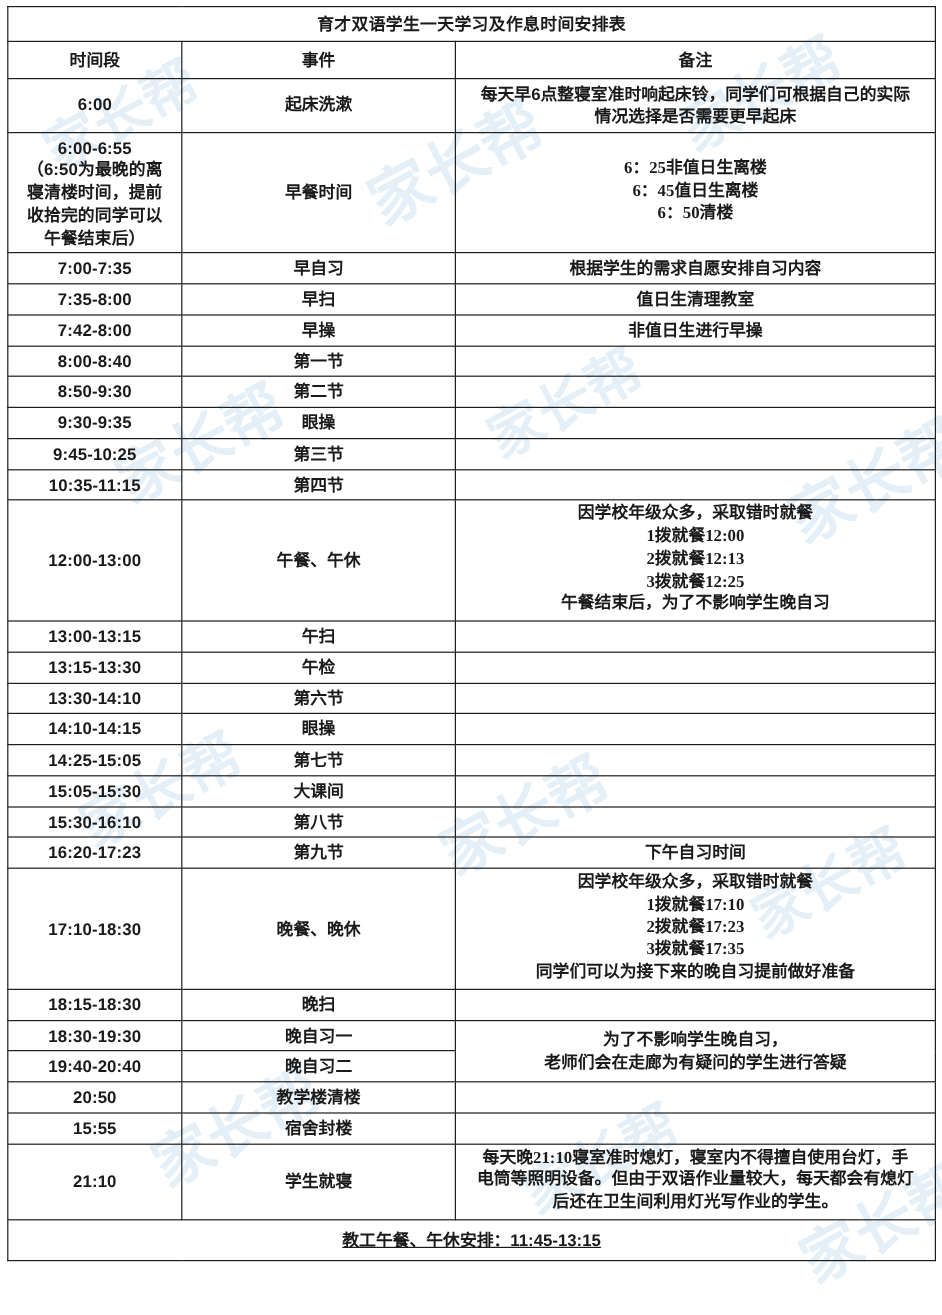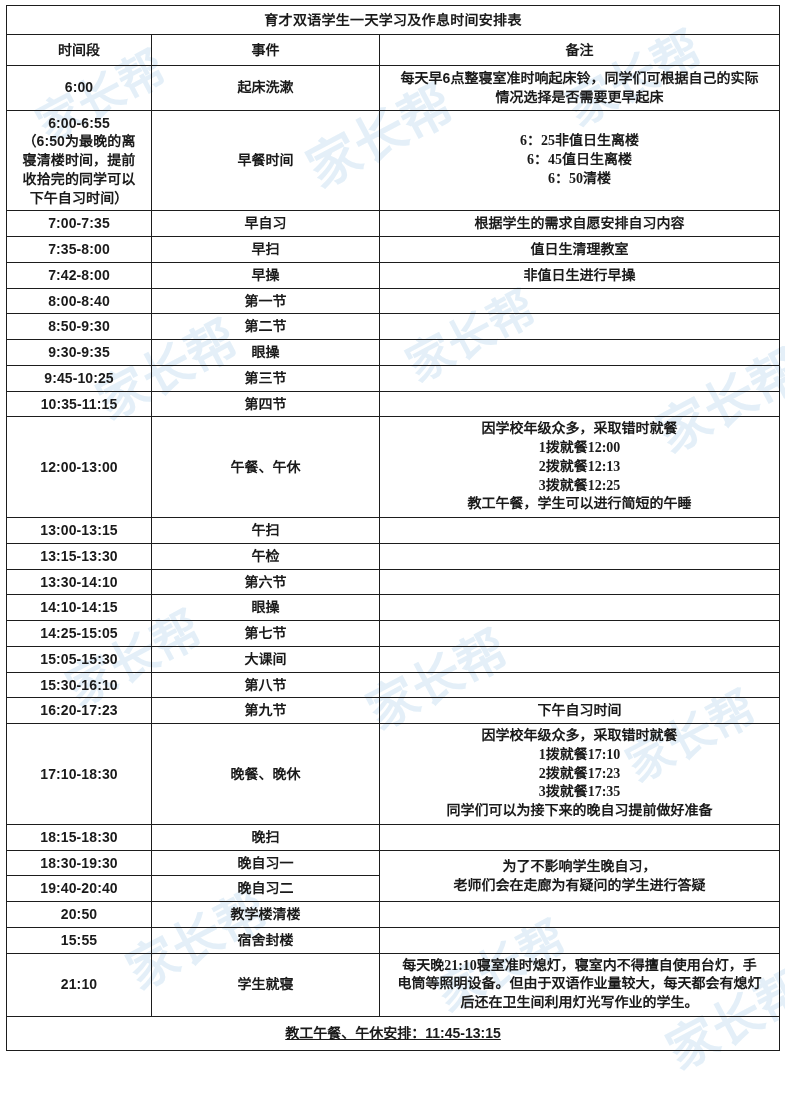--- a/index.html
+++ b/index.html
@@ -137,21 +137,21 @@
             <span class="nl">每天早6点整寝室准时响起床铃，同学们可根据自己的实际</span>
             <span class="nl">情况选择是否需要更早起床</span>
           </td>
         </tr>
         <tr>
           <td class="time-cell dark wrap-time">
             <span class="nl">6:00-6:55</span>
             <span class="nl">（6:50为最晚的离</span>
             <span class="nl">寝清楼时间，提前</span>
             <span class="nl">收拾完的同学可以</span>
-            <span class="nl">下午自习时间）</span>
+            <span class="nl">午餐结束后）</span>
           </td>
           <td class="event-cell dark">早餐时间</td>
           <td class="note-cell dark tall-note">
             <span class="nl">6：25非值日生离楼</span>
             <span class="nl">6：45值日生离楼</span>
             <span class="nl">6：50清楼</span>
           </td>
         </tr>
         <tr>
           <td class="time-cell dark">7:00-7:35</td>
@@ -200,21 +200,21 @@
           <td class="note-cell dark"></td>
         </tr>
         <tr>
           <td class="time-cell dark">12:00-13:00</td>
           <td class="event-cell red">午餐、午休</td>
           <td class="note-cell dark tall-note">
             <span class="nl">因学校年级众多，采取错时就餐</span>
             <span class="nl">1拨就餐12:00</span>
             <span class="nl">2拨就餐12:13</span>
             <span class="nl">3拨就餐12:25</span>
-            <span class="nl">教工午餐，学生可以进行简短的午睡</span>
+            <span class="nl">午餐结束后，为了不影响学生晚自习</span>
           </td>
         </tr>
         <tr>
           <td class="time-cell dark">13:00-13:15</td>
           <td class="event-cell red">午扫</td>
           <td class="note-cell dark"></td>
         </tr>
         <tr>
           <td class="time-cell dark">13:15-13:30</td>
           <td class="event-cell red">午检</td>

